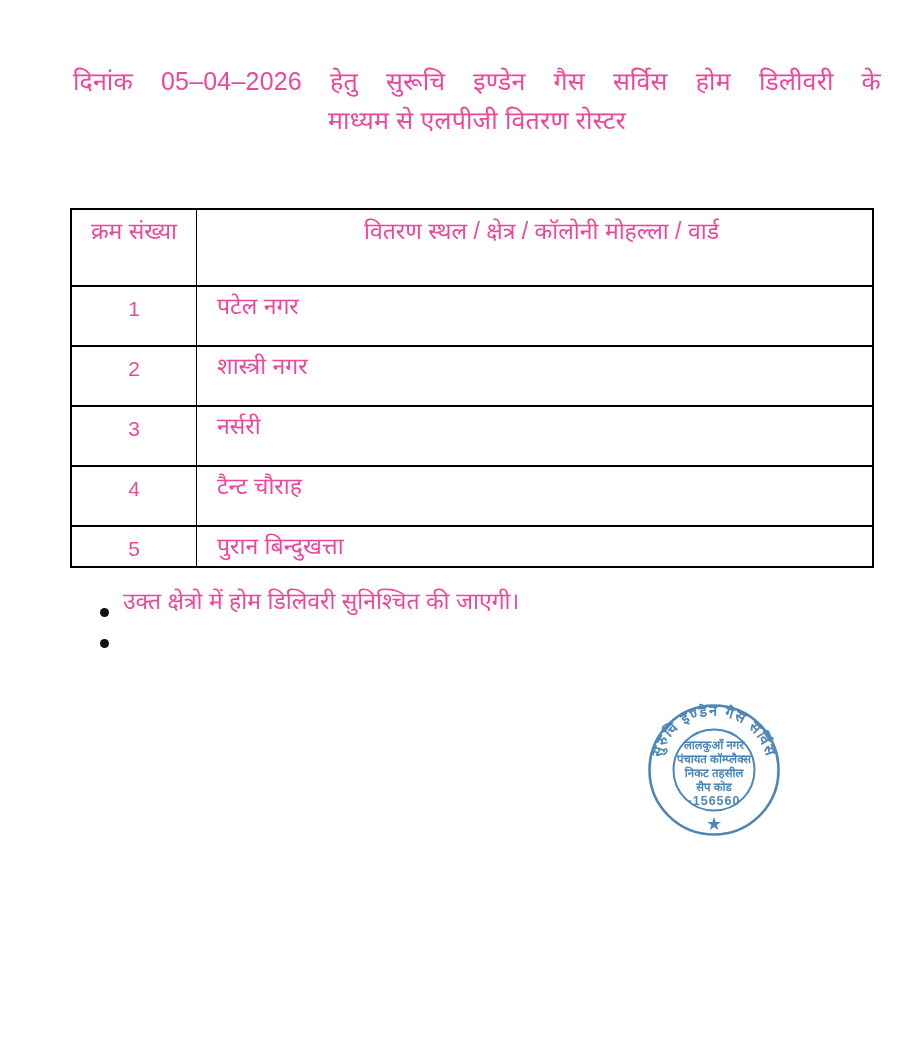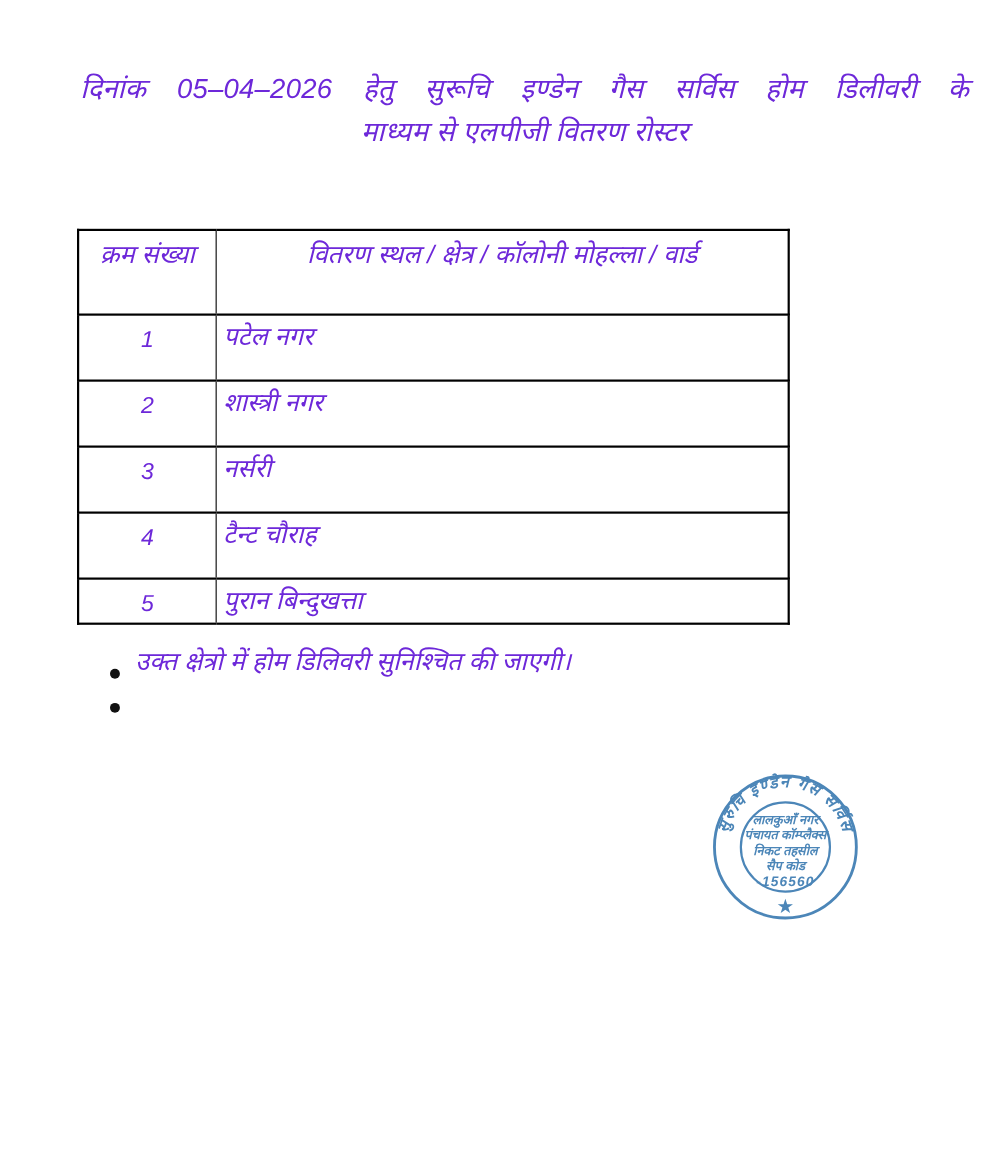--- a/index.html
+++ b/index.html
@@ -1,49 +1,48 @@
 <!DOCTYPE html>
 <html><head>
 <meta charset="utf-8">
 <style>
   html,body { margin:0; padding:0; background:#ffffff; }
   .page {
     position:relative;
     width:914px; height:1048px;
     background:#ffffff;
     font-family:"Liberation Sans","DejaVu Sans",sans-serif;
-    color:#6d28d9;
+    color:#ec4899;
     overflow:hidden;
-    font-style:italic;
   }
 
   
   .heading {
     position:absolute; left:73px; top:62px; width:808px;
     font-size:25px; line-height:39px; font-weight:500;
     letter-spacing:0.2px;
   }
   .heading .l1 { display:block; text-align:justify; text-align-last:justify; }
   .heading .l2 { display:block; text-align:center; }
 
   
   .roster-table {
     position:absolute; left:70px; top:208px;
     border-collapse:collapse; table-layout:fixed;
-    width:648px;
+    width:804px;
   }
   .roster-table td {
     border:2px solid #000;
     vertical-align:top;
     font-size:23px; line-height:30px;
     padding:4px 6px 0 6px;
     overflow:hidden;
   }
   .roster-table td.sn  { width:112px; text-align:center; border-right:1px solid #000; }
-  .roster-table td.loc { text-align:left; padding-left:6px; border-left:1px solid #000; }
+  .roster-table td.loc { text-align:left; padding-left:20px; border-left:1px solid #000; }
   .roster-table tr.hdr td { height:69px; text-align:center; padding-top:6px; }
   .roster-table tr.hdr td.loc { text-align:center; }
   .roster-table tr.r td { height:51px; }
   .roster-table tr.r td.sn { font-size:21px; padding-top:7px; }
   .roster-table tr.r5 td { height:32px; }
 
   
   .notes { position:absolute; left:100px; top:586px; width:736px; }
   .note { display:flex; align-items:flex-end; margin-bottom:11px; }
   .dot {

